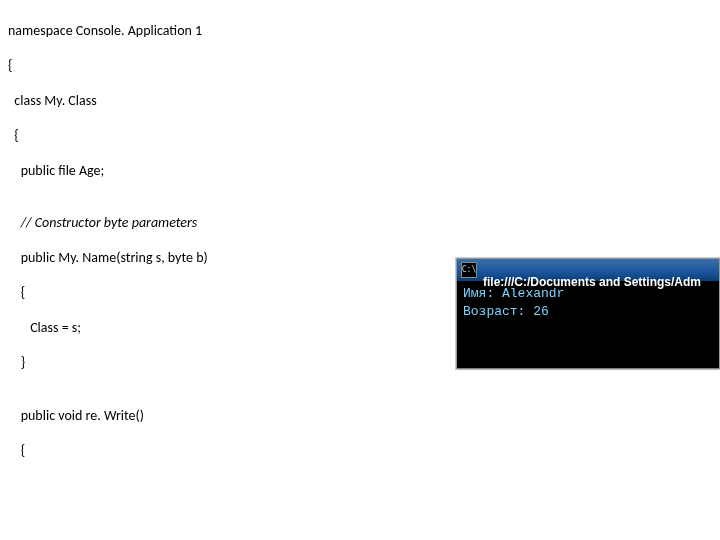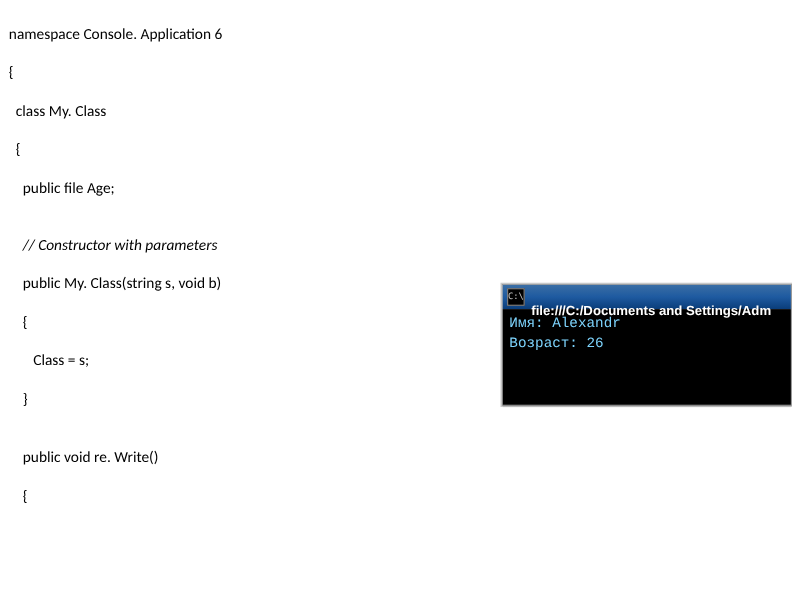--- a/index.html
+++ b/index.html
@@ -78,28 +78,28 @@
     left: 0;
     right: 0;
     height: 3px;
     background: linear-gradient(to bottom, rgba(0,0,0,0.2), transparent);
   }
 </style>
 </head>
 <body>
 
 <div class="code-area">
-<span class="line">namespace Console. Application 6</span>
+<span class="line">namespace Console. Application 1</span>
 <span class="line">{</span>
 <span class="line">  class My. Class</span>
 <span class="line">  {</span>
 <span class="line">    public file Age;</span>
 <span class="line"></span>
-<span class="line italic">    // Constructor with parameters</span>
-<span class="line">    public My. Class(string s, void b)</span>
+<span class="line italic">    // Constructor byte parameters</span>
+<span class="line">    public My. Name(string s, byte b)</span>
 <span class="line">    {</span>
 <span class="line">       Class = s;</span>
 <span class="line">    }</span>
 <span class="line"></span>
 <span class="line">    public void re. Write()</span>
 <span class="line">    {</span>
 
 
 
 <span class="line"></span>

